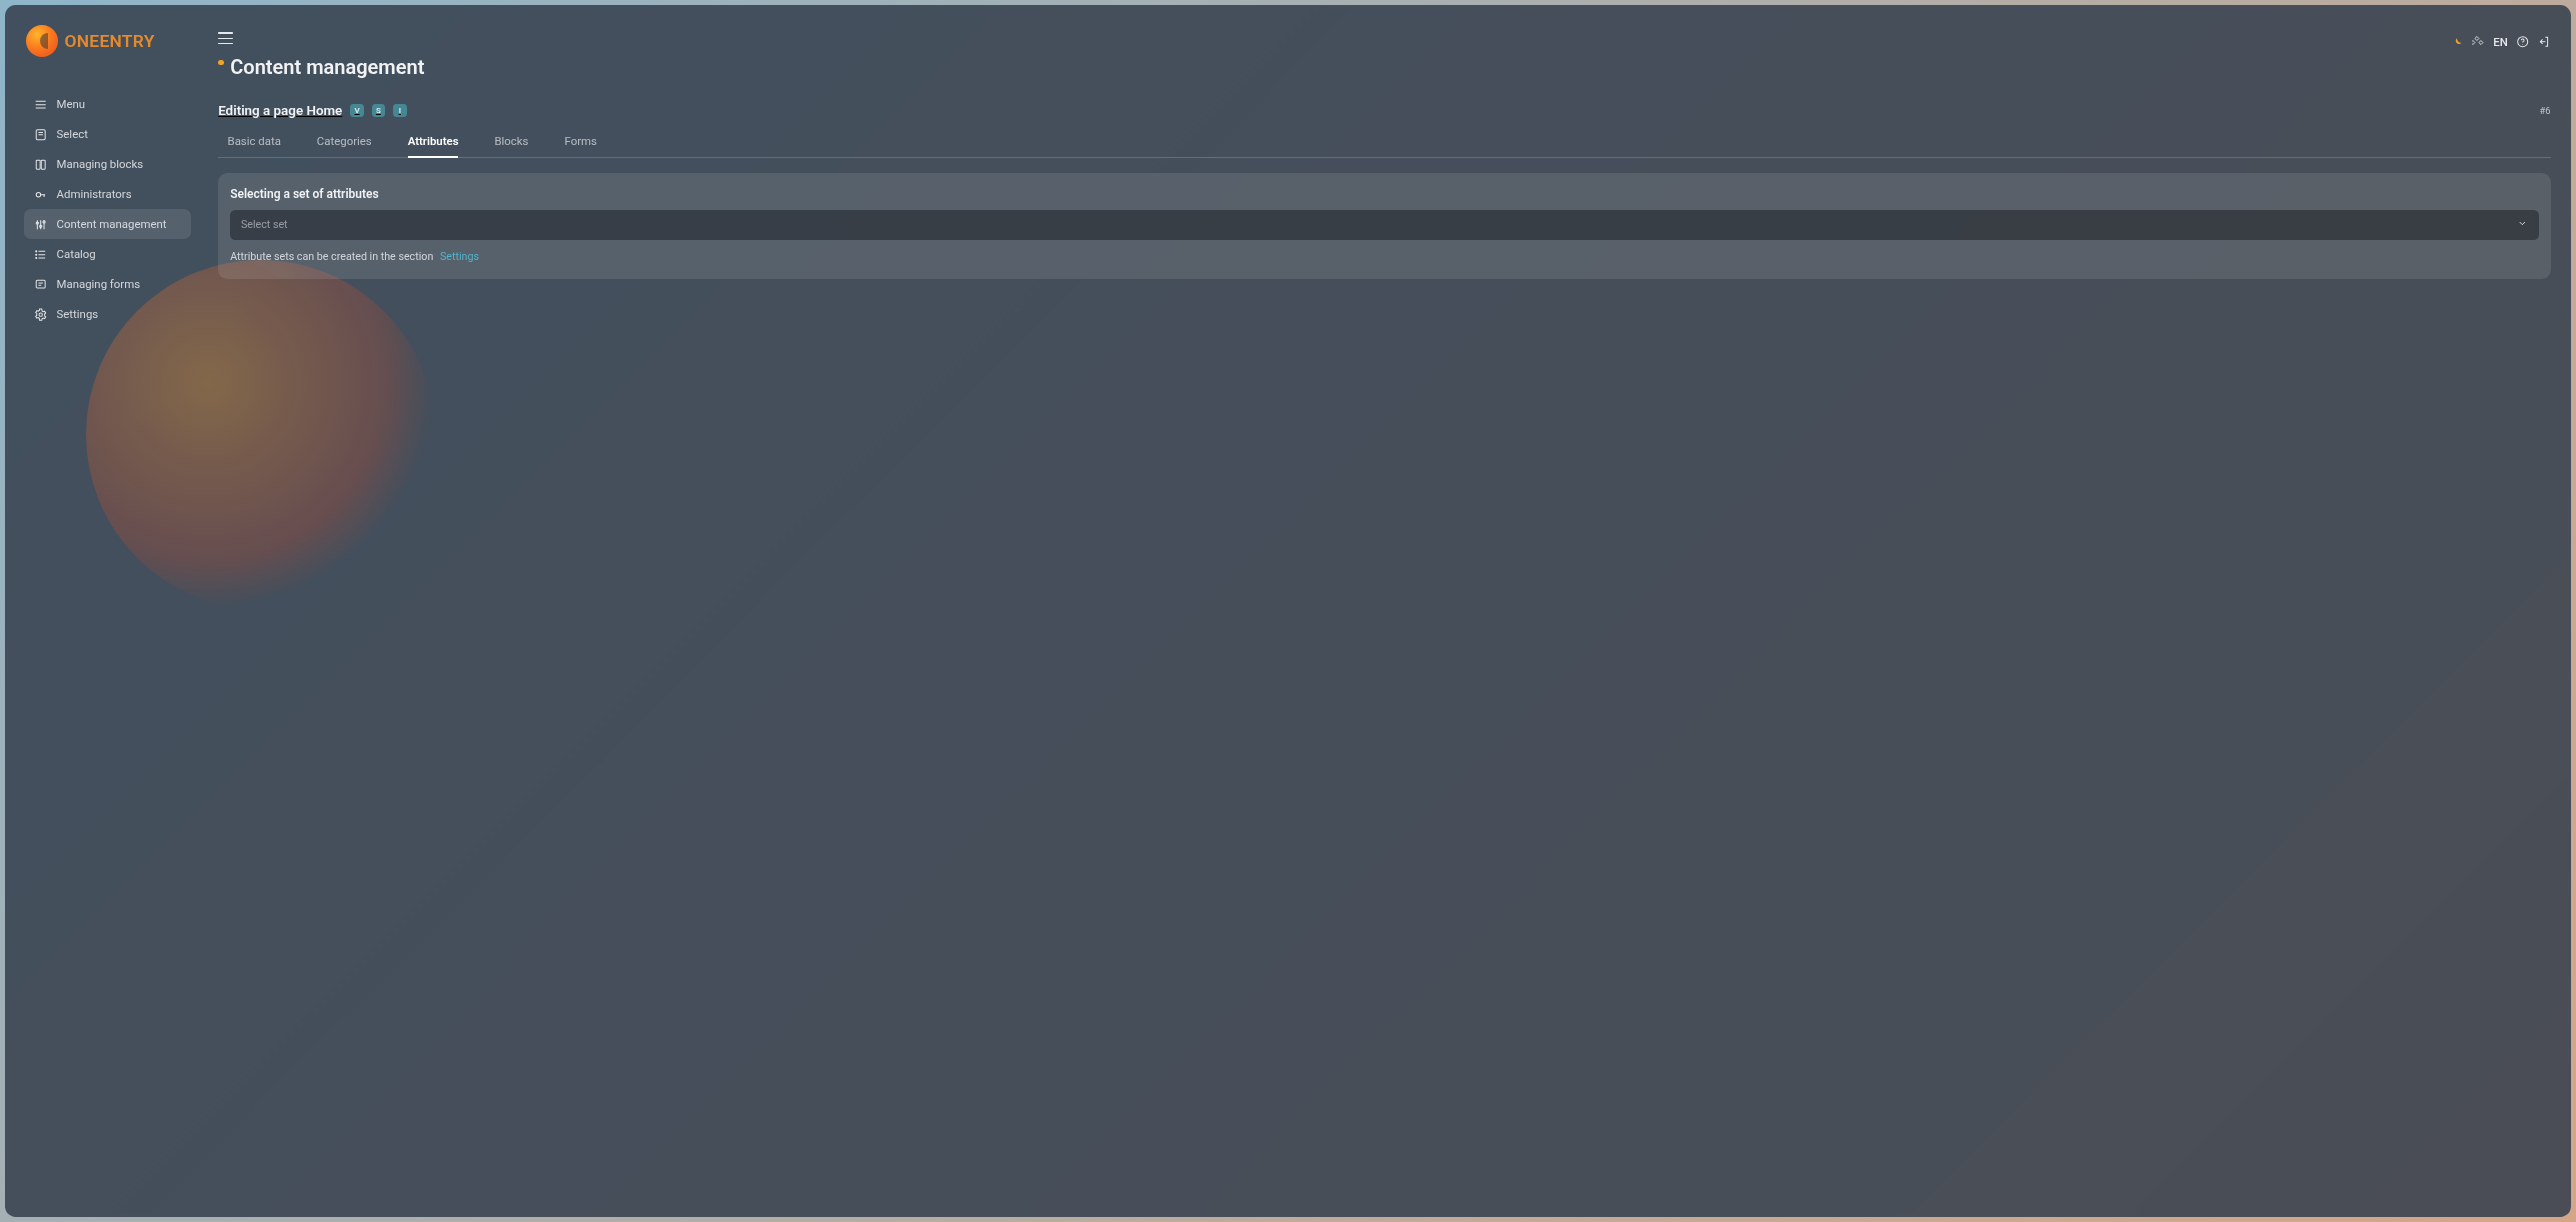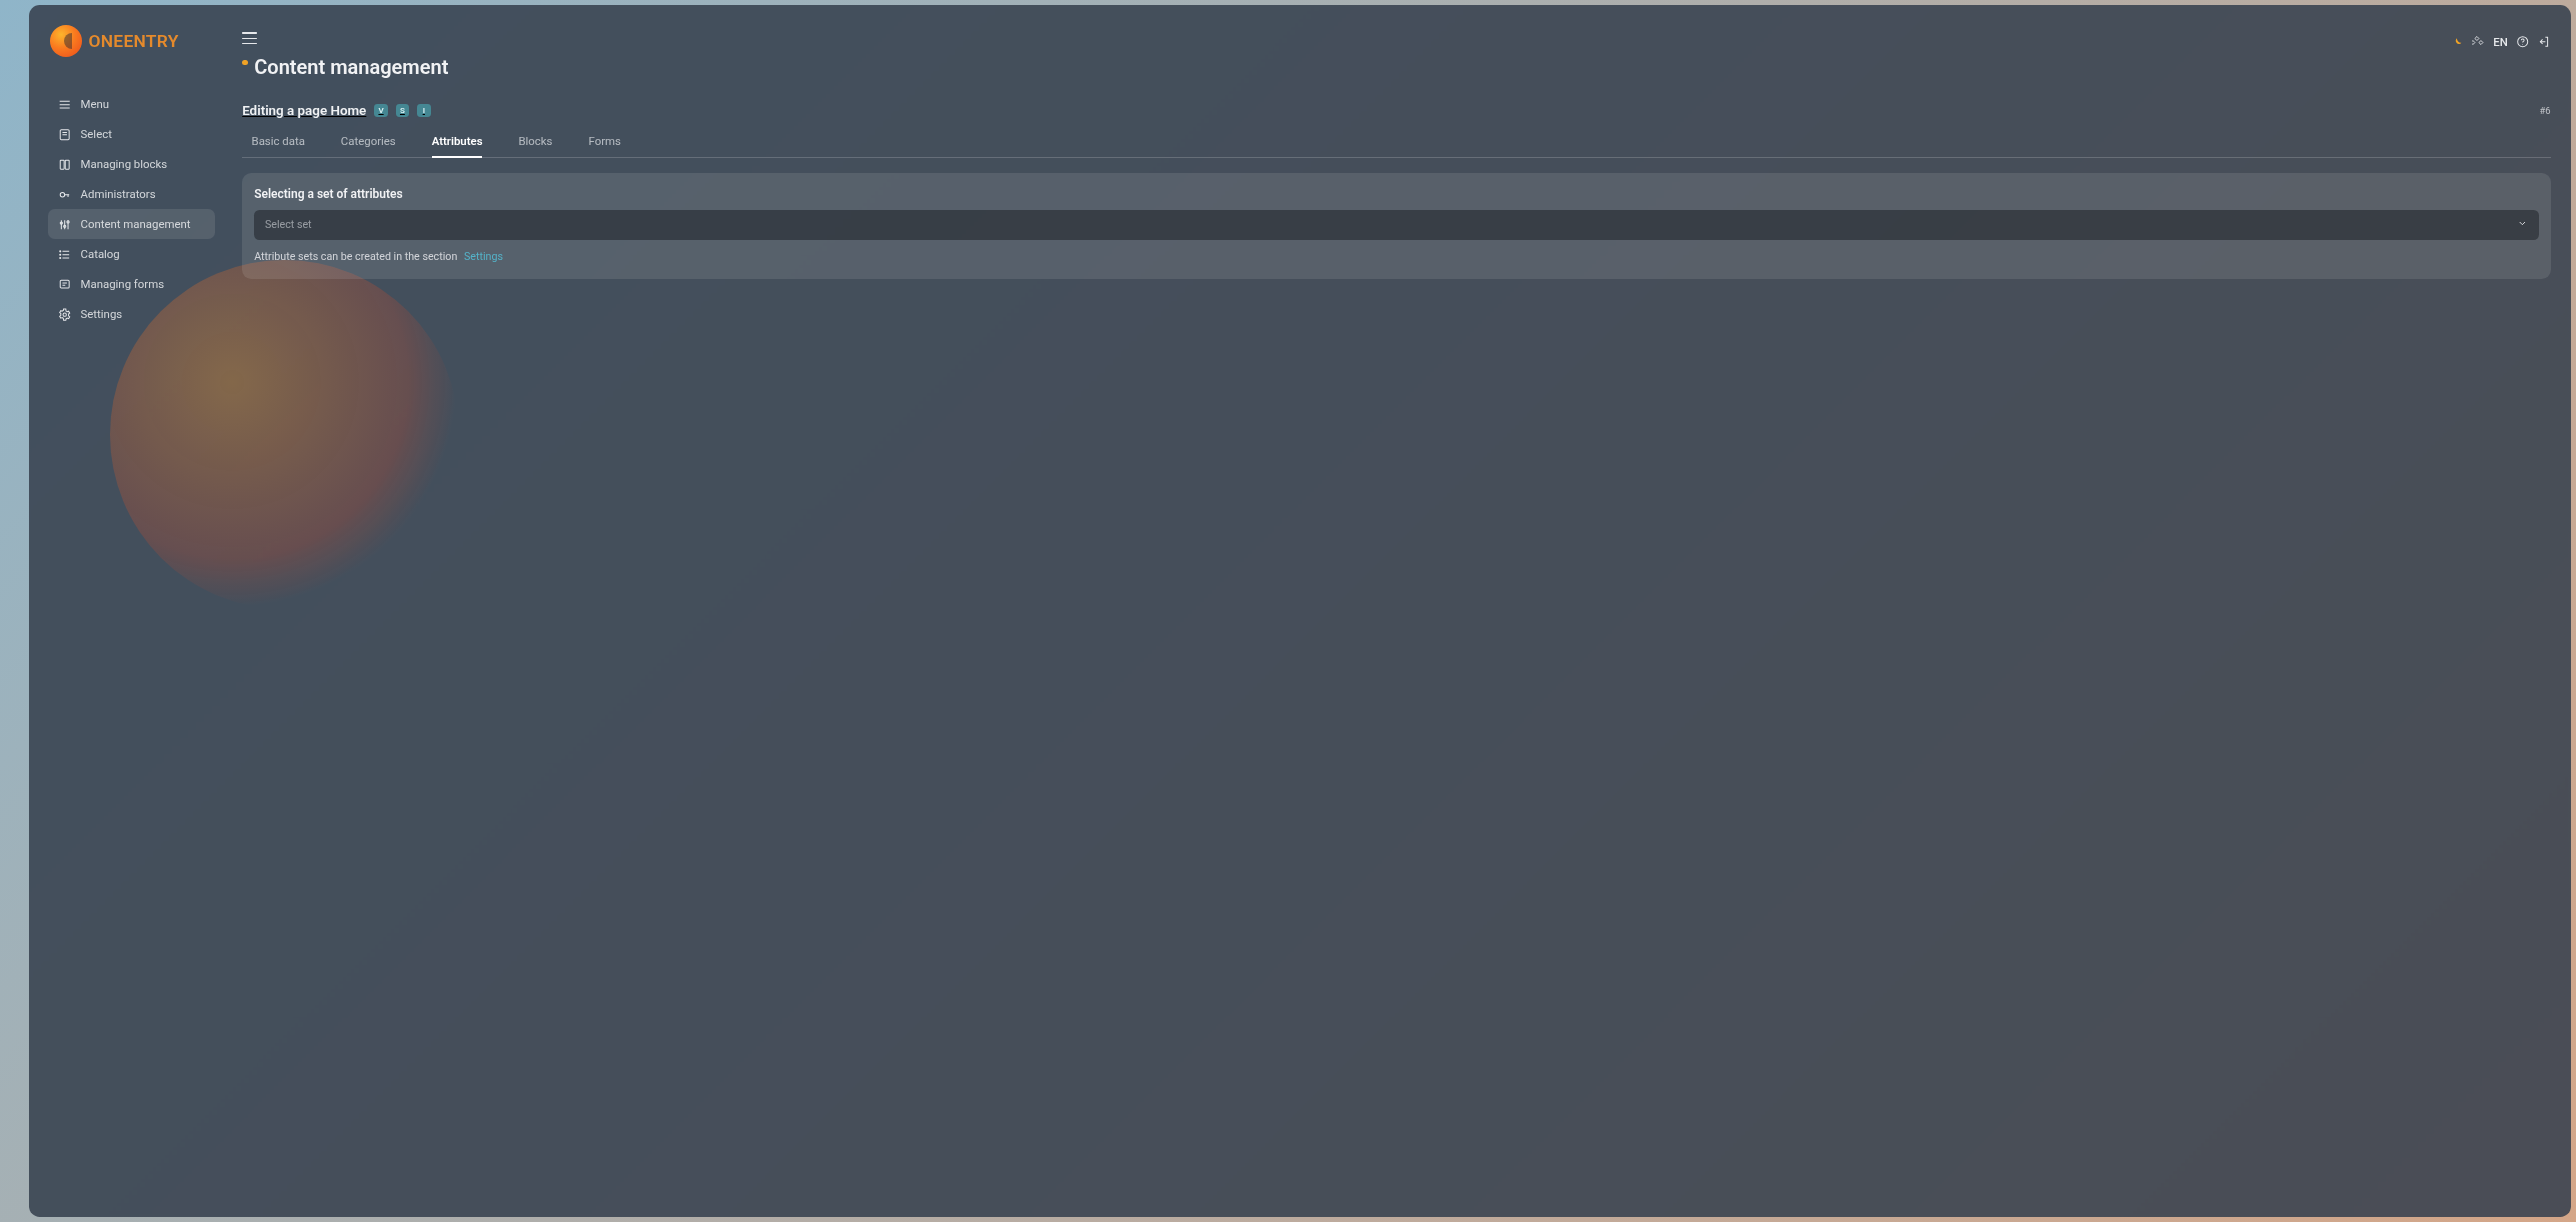--- a/index.html
+++ b/index.html
@@ -10,21 +10,20 @@
     min-height: 100vh;
   }
   .app-window {
     background: rgba(55, 65, 78, 0.88);
     backdrop-filter: blur(1.3px);
     border-radius: 10.7px;
     display: flex;
     min-height: calc(100vh - 10.7px);
     overflow: hidden;
     position: relative;
-    margin-left: 24px;
   }
   .app-window::before {
     content: "";
     position: absolute;
     left: 81px;
     top: 255px;
     width: 349px;
     height: 349px;
     background: radial-gradient(circle at 35% 35%, rgba(252,150,40,0.35), rgba(244,74,29,0.2) 55%, rgba(0,0,0,0) 70%);
     border-radius: 50%;

